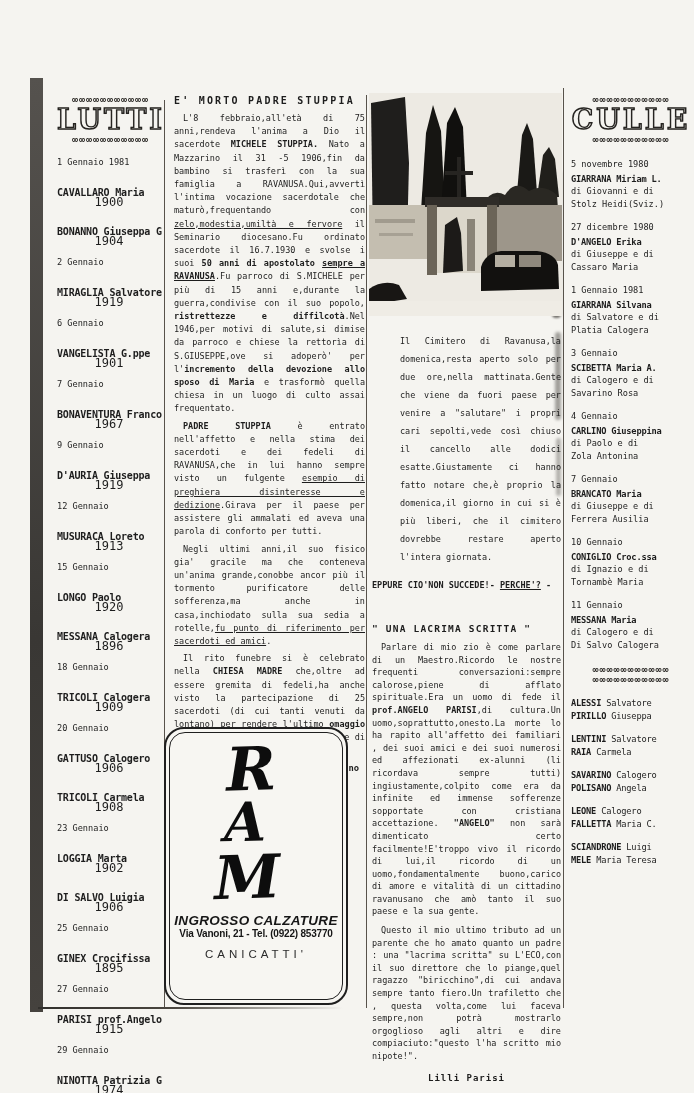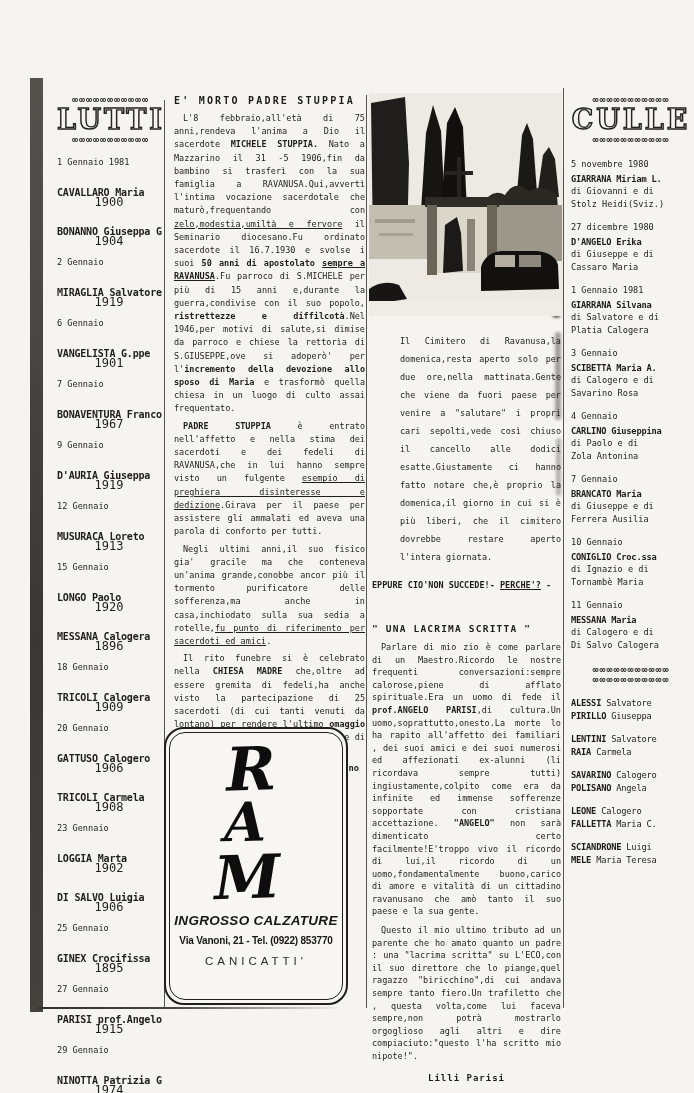--- a/index.html
+++ b/index.html
@@ -79,21 +79,21 @@
   .ram-box::after{content:"";position:absolute;inset:3px;border:1px solid #1f1f1f;
     border-radius:16px;pointer-events:none;}
   .ram-letter{position:absolute;font-family:"DejaVu Serif", serif;font-style:italic;
     font-weight:bold;color:#0d0d0d;line-height:1;}
   .ram-r{top:10px;left:60px;font-size:60px;transform:rotate(-2deg);}
   .ram-a{top:66px;left:58px;font-size:54px;transform:rotate(-1deg);}
   .ram-m{top:118px;left:48px;font-size:60px;transform:rotate(-2deg);}
   .ram-text{position:absolute;left:0;right:0;top:184px;text-align:center;
     font-family:"Liberation Sans", sans-serif;}
   .ram-line1{font-size:13.5px;font-weight:bold;letter-spacing:0.3px;color:#161616;font-style:italic;}
-  .ram-line2{font-size:10px;font-weight:bold;letter-spacing:-0.2px;margin-top:7px;color:#161616;}
+  .ram-line2{font-size:10px;font-weight:bold;letter-spacing:-0.2px;margin-top:0;color:#161616;}
   .ram-line3{font-size:11.5px;letter-spacing:4px;margin-top:9px;color:#2b2b2b;}
 </style>
 </head>
 <body>
 
 <div class="left-bar"></div>
 <div class="vline v1"></div>
 <div class="vline v2"></div>
 <div class="vline v3"></div>
 <div class="h-bottom"></div>

